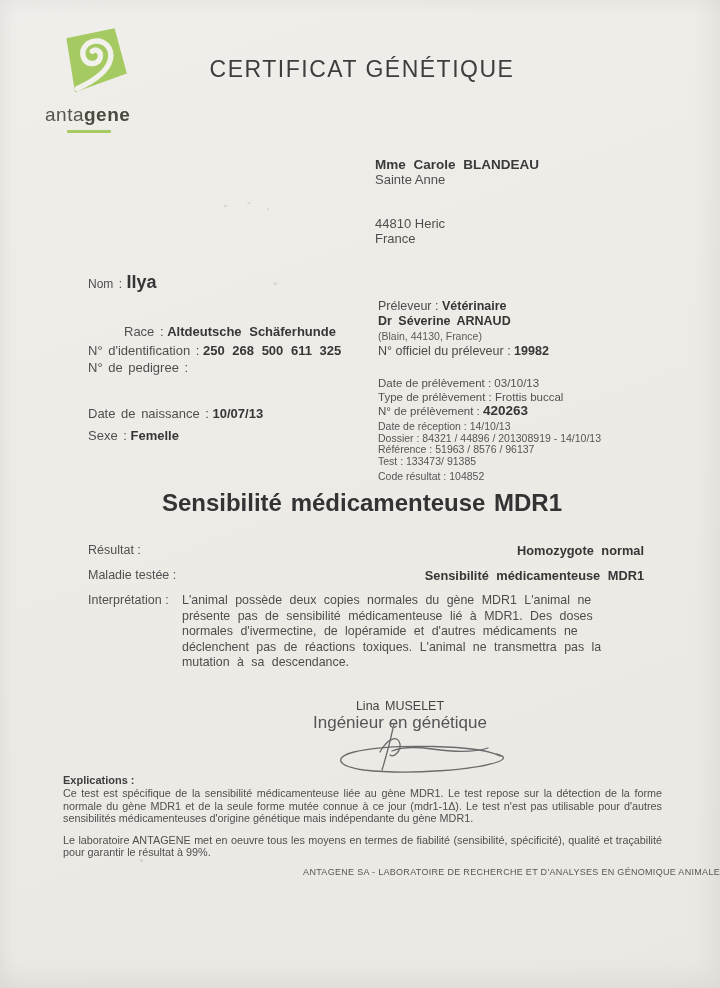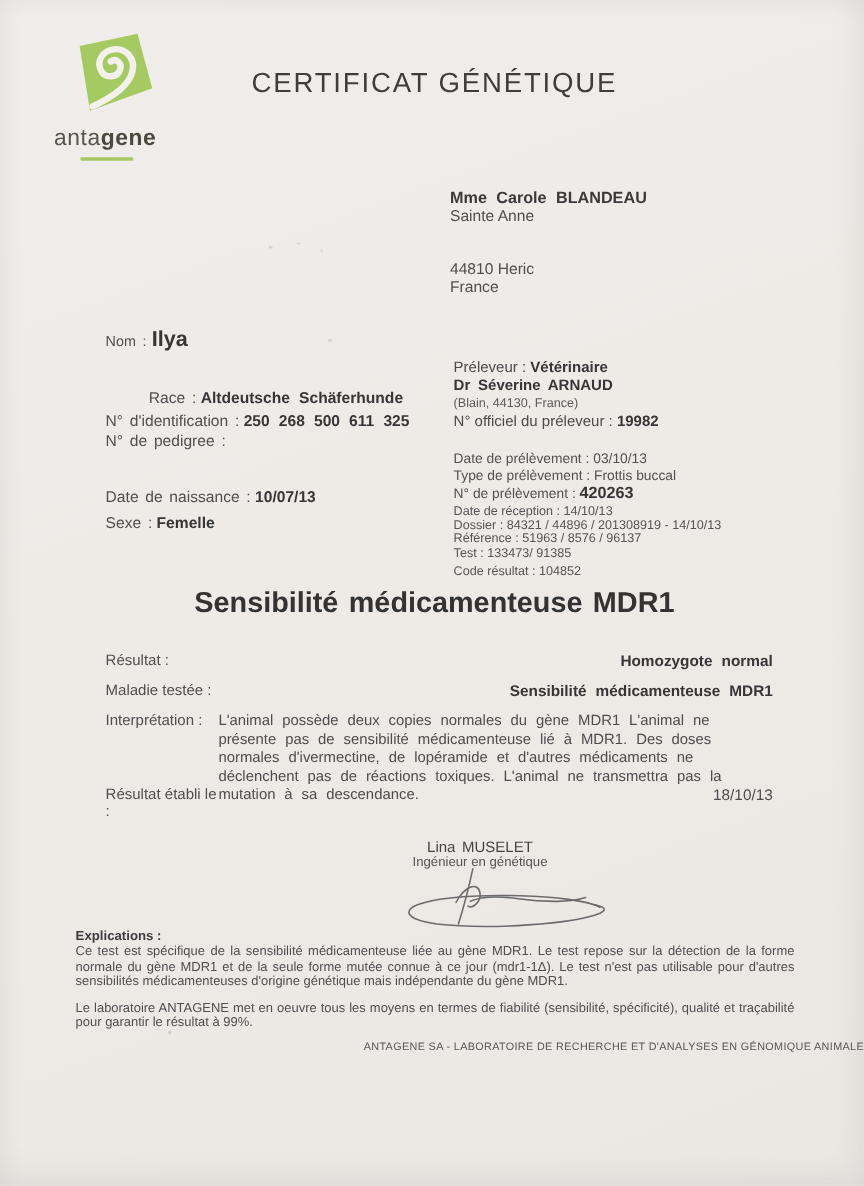--- a/index.html
+++ b/index.html
@@ -52,21 +52,21 @@
   .grid-row .glbl { width:94px; flex:0 0 94px; font-size:12.5px; color:#4f4f4f; }
   .grid-row .gval { font-weight:700; font-size:12.8px; color:#363636; word-spacing:4px; padding-left:0; }
   .row-resultat { top:543px; }
   .row-maladie  { top:568px; }
   .row-interp   { top:593px; }
   .row-interp .gpara { font-weight:400; font-size:12.4px; color:#4d4d4d; line-height:15.6px; width:462px; }
   .row-etabli   { top:655px; }
   .row-etabli .gval { font-weight:400; color:#4d4d4d; }
   
   .sig-name { left:310px; top:699px; width:180px; text-align:center; font-size:12.5px; color:#444; word-spacing:2px;}
-  .sig-role { left:310px; top:713px; width:180px; text-align:center; font-size:11px; color:#555; }
+  .sig-role { left:310px; top:713px; width:180px; text-align:center; font-size:17px; color:#555; }
   .sig-svg { left:330px; top:718px; }
   
   .expl { left:63px; top:774px; width:599px; font-size:10.8px; line-height:12.4px; color:#4f4f4f; }
   .expl h4 { font-size:11px; font-weight:700; color:#3d3d3d; margin-bottom:1px; }
   .expl p { text-align:justify; }
   .expl .p2 { margin-top:9px; }
   
   .foot1 { left:0; top:867px; width:720px; text-align:right; font-size:9px; letter-spacing:.3px; color:#565656; }
   .foot2 { left:0; top:880px; width:720px; text-align:center; font-size:8.7px; color:#5a5a5a; }
   
@@ -181,24 +181,20 @@
     <span class="glbl">Résultat :</span>
     <span class="gval">Homozygote  normal</span>
   </div>
   <div class="abs grid-row row-maladie">
     <span class="glbl">Maladie testée :</span>
     <span class="gval">Sensibilité  médicamenteuse  MDR1</span>
   </div>
   <div class="abs grid-row row-interp">
     <span class="glbl">Interprétation :</span>
     <span class="gval gpara">L'animal possède deux copies normales du gène MDR1 L'animal ne présente pas de sensibilité médicamenteuse lié à MDR1. Des doses normales d'ivermectine, de lopéramide et d'autres médicaments ne déclenchent pas de  réactions toxiques. L'animal ne transmettra pas la mutation à sa descendance.</span>
-  </div>
-  <div class="abs grid-row row-etabli">
-    <span class="glbl">Résultat établi le :</span>
-    <span class="gval">18/10/13</span>
   </div>
 
   <div class="abs sig-name">Lina MUSELET</div>
   <div class="abs sig-role">Ingénieur en génétique</div>
   <svg class="abs sig-svg" width="180" height="62" viewBox="0 0 180 62">
     <g fill="none" stroke="#6b6b6b" stroke-width="1.3" stroke-linecap="round">
       <path d="M64 6 C61 20 57 36 52 52"></path>
       <path d="M50 34 C57 21 68 16 70 26 C71 33 64 40 60 37"></path>
       <path d="M62 33 C74 28 88 29 102 31 C124 34 146 34 158 30"></path>
       <path d="M170 38 C150 27 60 25 24 34 C4 39 6 48 34 52 C78 57 148 52 170 43 C176 40 174 38 166 36"></path>

